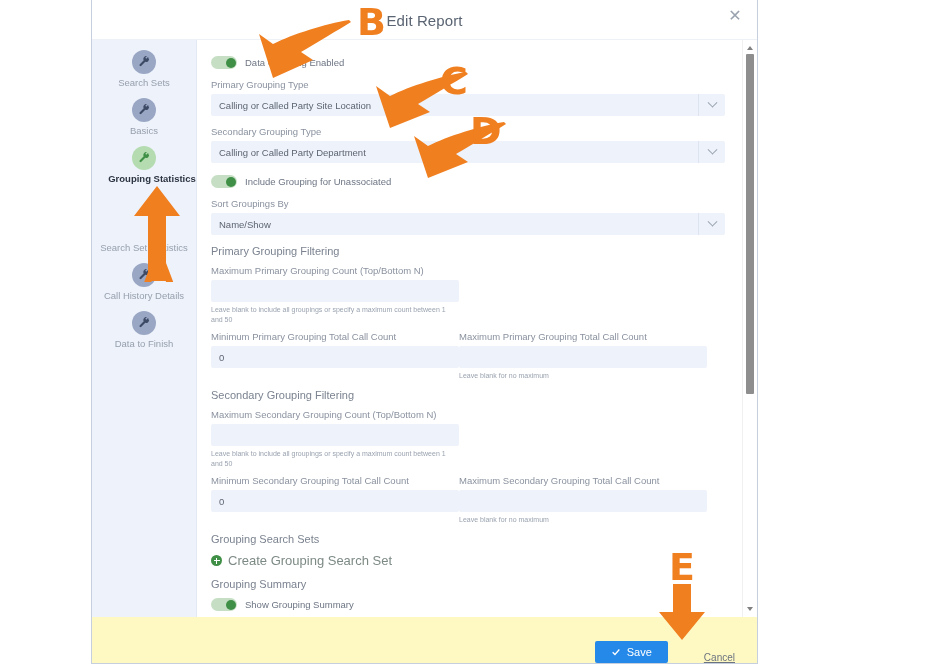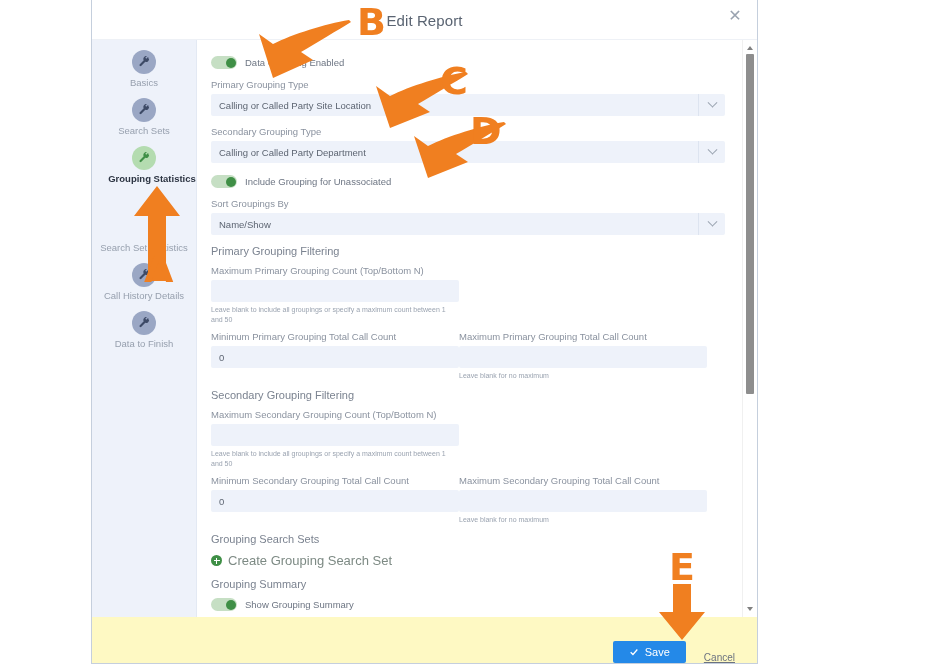--- a/index.html
+++ b/index.html
@@ -314,21 +314,21 @@
     align-items: center;
     gap: 6px;
     cursor: pointer;
     font-family: "Liberation Sans", sans-serif;
   }
   #cancel-btn {
     font-size: 10px;
     color: #6b7embed;
     color: #6b7280;
     text-decoration: underline;
-    margin-left: 18px;
+    margin-left: 36px;
     cursor: pointer;
   }
 
   
   .anno {
     position: absolute;
     pointer-events: none;
     z-index: 50;
   }
   .anno-letter {
@@ -355,30 +355,30 @@
   <div id="modal-body">
 
     <div id="sidebar">
 
       <div class="side-item">
         <span class="side-icon">
           <svg width="13" height="13" viewBox="0 0 24 24">
               <path fill="#3d4a66" d="M20.5 5.5a5.5 5.5 0 0 1-7.1 5.27L6.2 18a2 2 0 1 1-2.8-2.85l7.2-7.1A5.5 5.5 0 0 1 16.6.04l-3.2 3.2 1.9 1.9 3.2-3.2c.6.9 1 1.95 1 3.06z"></path>
             </svg>
         </span>
-        <span class="side-label">Basics</span>
+        <span class="side-label">Search Sets</span>
       </div>
 
       <div class="side-item">
         <span class="side-icon">
           <svg width="13" height="13" viewBox="0 0 24 24">
               <path fill="#3d4a66" d="M20.5 5.5a5.5 5.5 0 0 1-7.1 5.27L6.2 18a2 2 0 1 1-2.8-2.85l7.2-7.1A5.5 5.5 0 0 1 16.6.04l-3.2 3.2 1.9 1.9 3.2-3.2c.6.9 1 1.95 1 3.06z"></path>
             </svg>
         </span>
-        <span class="side-label">Search Sets</span>
+        <span class="side-label">Basics</span>
       </div>
 
       <div class="side-item active">
         <span class="side-icon">
           <svg width="13" height="13" viewBox="0 0 24 24">
               <path fill="#3f8f46" d="M20.5 5.5a5.5 5.5 0 0 1-7.1 5.27L6.2 18a2 2 0 1 1-2.8-2.85l7.2-7.1A5.5 5.5 0 0 1 16.6.04l-3.2 3.2 1.9 1.9 3.2-3.2c.6.9 1 1.95 1 3.06z"></path>
             </svg>
         </span>
         <span class="side-label">Grouping Statistics</span>
       </div>

